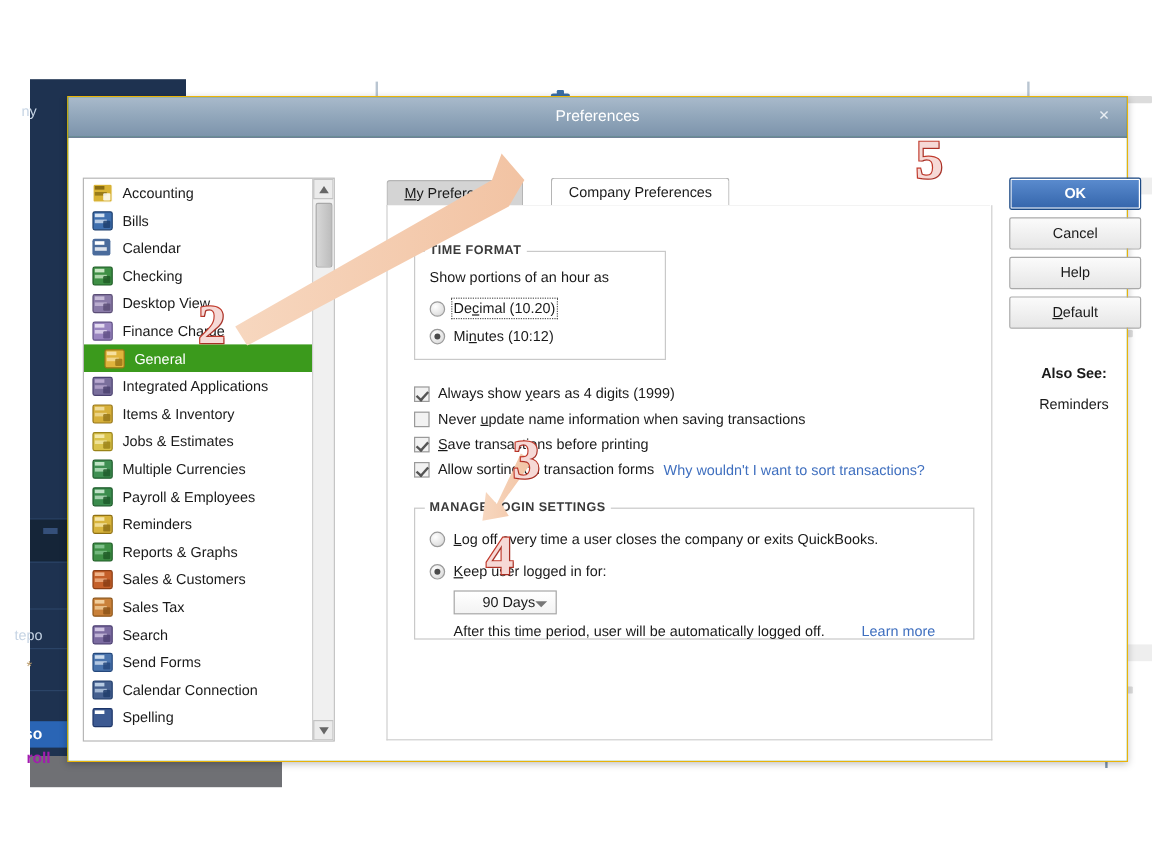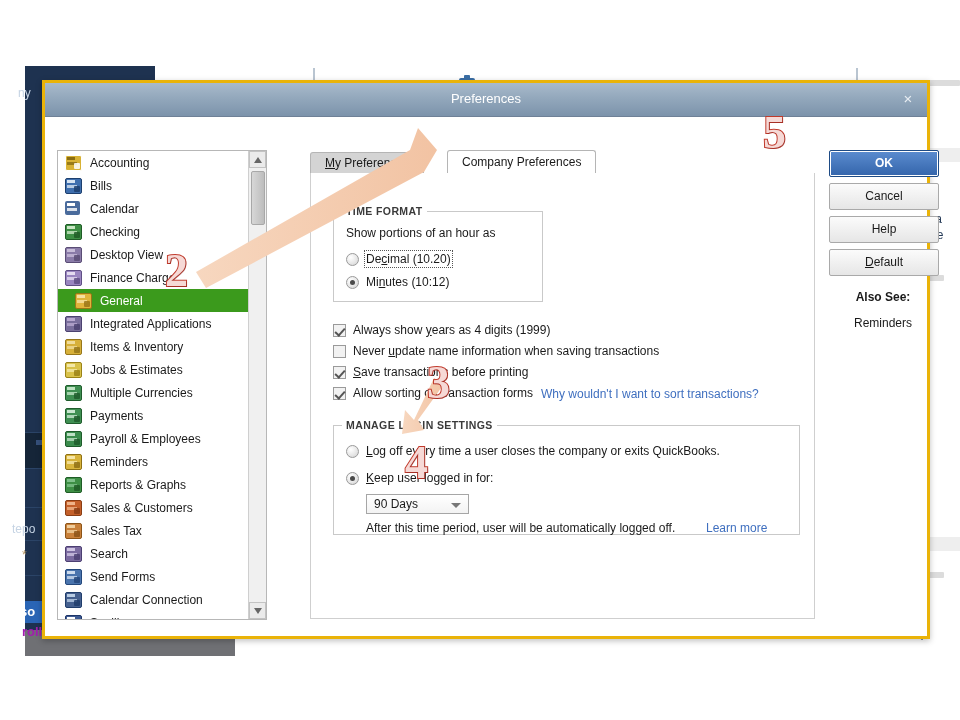--- a/index.html
+++ b/index.html
@@ -46,22 +46,22 @@
   }
   .bg-icon-blue {
     position:absolute; width: 16px; height: 12px; background:#3a6ea5; border-radius:2px;
   }
   .bg-icon-blue:after{
     content:""; position:absolute; left:5px; top:-3px; width:6px;height:4px;background:#3a6ea5;border-radius:1px;
   }
 
   
   .dialog {
-    position: absolute; left: 42px; top: 80px; width: 882px; height: 553px;
-    border: 3px solid #eab308;
+    position: absolute; left: 56px; top: 80px; width: 882px; height: 553px;
+    border: 1px solid #eab308;
     background: #15803d;
     box-shadow: 0 2px 6px rgba(0,0,0,0.25);
   }
   .titlebar {
     position: relative; height: 33px;
     background: linear-gradient(to bottom, #a9bacb 0%, #93a8bc 45%, #7c93ab 100%);
     border-bottom: 1px solid #6f8197;
   }
   .titlebar-text {
     position: absolute; left: 0; right: 0; top: 8px; text-align: center;
@@ -155,42 +155,42 @@
     content: ""; position: absolute; left: 3px; top: 1px; width: 4px; height: 8px;
     border: solid #555; border-width: 0 2px 2px 0; transform: rotate(42deg);
   }
   .optrow { position: absolute; display: flex; align-items: center; font-size: 12px; color:#1a1a1a; }
   .optrow .txt { margin-left: 7px; white-space: nowrap; }
   .focusbox { outline: 1px dotted #555; outline-offset: 1px; }
   .ul { text-decoration: underline; }
   .link { color: #3f6fbf; font-size: 12px; cursor: pointer; }
 
   .combo {
-    position: absolute; width: 103px; height: 20px; border: 1px solid #a6a6a6;
+    position: absolute; width: 86px; height: 20px; border: 1px solid #a6a6a6;
     background: linear-gradient(to bottom,#ffffff,#f3f3f3); box-sizing: border-box;
-    font-size: 12px; color:#1a1a1a; display:flex; align-items:center; padding-left:7px;
+    font-size: 12px; color:#1a1a1a; display:flex; align-items:center; padding-left:23px;
   }
   .combo .arw {
     position: absolute; right: 7px; top: 8px; width: 0; height: 0;
     border-left: 5px solid transparent; border-right: 5px solid transparent; border-top: 5px solid #777;
   }
 
   
   .btncol { position: absolute; left: 784px; top: 33px; width: 108px; }
   .btn {
     width: 108px; height: 25px; line-height: 25px; text-align: center;
     font-size: 12px; color: #1a1a1a; border: 1px solid #a9a9a9; border-radius: 2px;
     background: linear-gradient(to bottom,#fbfbfb,#e6e6e6); margin-bottom: 6px; cursor: default;
   }
   .btn.primary {
     color: #ffffff; font-weight: bold; border: 1px solid #1e4b85;
     background: linear-gradient(to bottom,#5b8ccf,#3465ab);
     box-shadow: 0 0 0 1px #ffffff inset;
   }
-  .alsosee { margin-top: 14px; text-align: center; font-size: 12px; font-weight: bold; color: #1a1a1a; }
+  .alsosee { margin-top: 30px; text-align: center; font-size: 12px; font-weight: bold; color: #1a1a1a; }
   .alsosee-item { margin-top: 12px; text-align: center; font-size: 12px; color: #1a1a1a; }
 
   
   .annot {
     position: absolute; font-family: "Liberation Serif", serif; font-weight: bold;
     color: #f6d9d6; -webkit-text-stroke: 2px #c0392b; paint-order: stroke fill;
     text-shadow: 1px 1px 0 rgba(120,30,25,.35);
     pointer-events: none; line-height: 1;
   }
   .arrow-svg { position: absolute; left: 0; top: 0; pointer-events: none; }
@@ -341,29 +341,20 @@
               <span class="qbicon">
                 <i style="left: 1px; top: 1px; width: 15px; height: 14px; background: rgb(63, 143, 82); border: 1px solid rgb(31, 92, 44); border-radius: 2px;"></i>
                 <i style="left: 3px; top: 3px; width: 8px; height: 3px; background: rgb(191, 227, 196);"></i>
                 <i style="left: 3px; top: 8px; width: 10px; height: 3px; background: rgb(191, 227, 196); opacity: 0.8;"></i>
                 <i style="left: 10px; top: 9px; width: 6px; height: 6px; background: rgb(31, 92, 44); border-radius: 1px; opacity: 0.85;"></i>
               </span>
               <span class="lbl">Multiple Currencies</span>
             </div>
             <div class="catitem">
               <span class="qbicon">
-                <i style="left: 1px; top: 1px; width: 15px; height: 14px; background: rgb(63, 143, 82); border: 1px solid rgb(31, 92, 44); border-radius: 2px;"></i>
-                <i style="left: 3px; top: 3px; width: 8px; height: 3px; background: rgb(201, 230, 207);"></i>
-                <i style="left: 3px; top: 8px; width: 10px; height: 3px; background: rgb(201, 230, 207); opacity: 0.8;"></i>
-                <i style="left: 10px; top: 9px; width: 6px; height: 6px; background: rgb(31, 92, 44); border-radius: 1px; opacity: 0.85;"></i>
-              </span>
-              <span class="lbl">Payments</span>
-            </div>
-            <div class="catitem">
-              <span class="qbicon">
                 <i style="left: 1px; top: 1px; width: 15px; height: 14px; background: rgb(59, 140, 77); border: 1px solid rgb(29, 91, 42); border-radius: 2px;"></i>
                 <i style="left: 3px; top: 3px; width: 8px; height: 3px; background: rgb(191, 224, 198);"></i>
                 <i style="left: 3px; top: 8px; width: 10px; height: 3px; background: rgb(191, 224, 198); opacity: 0.8;"></i>
                 <i style="left: 10px; top: 9px; width: 6px; height: 6px; background: rgb(29, 91, 42); border-radius: 1px; opacity: 0.85;"></i>
               </span>
               <span class="lbl">Payroll &amp; Employees</span>
             </div>
             <div class="catitem">
               <span class="qbicon">
                 <i style="left: 1px; top: 1px; width: 15px; height: 14px; background: rgb(216, 180, 60); border: 1px solid rgb(143, 112, 20); border-radius: 2px;"></i>

